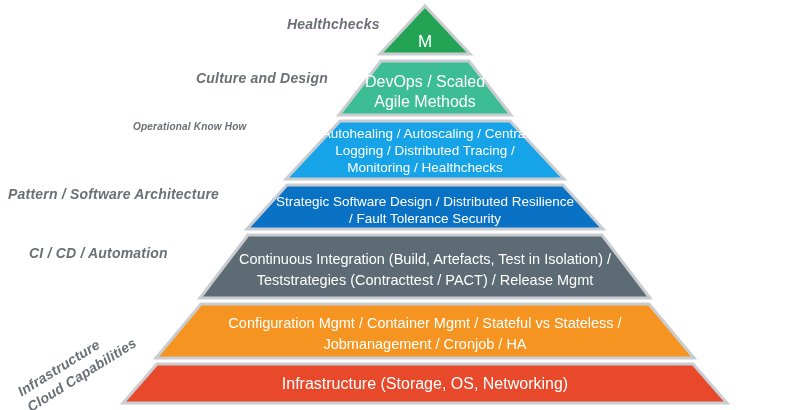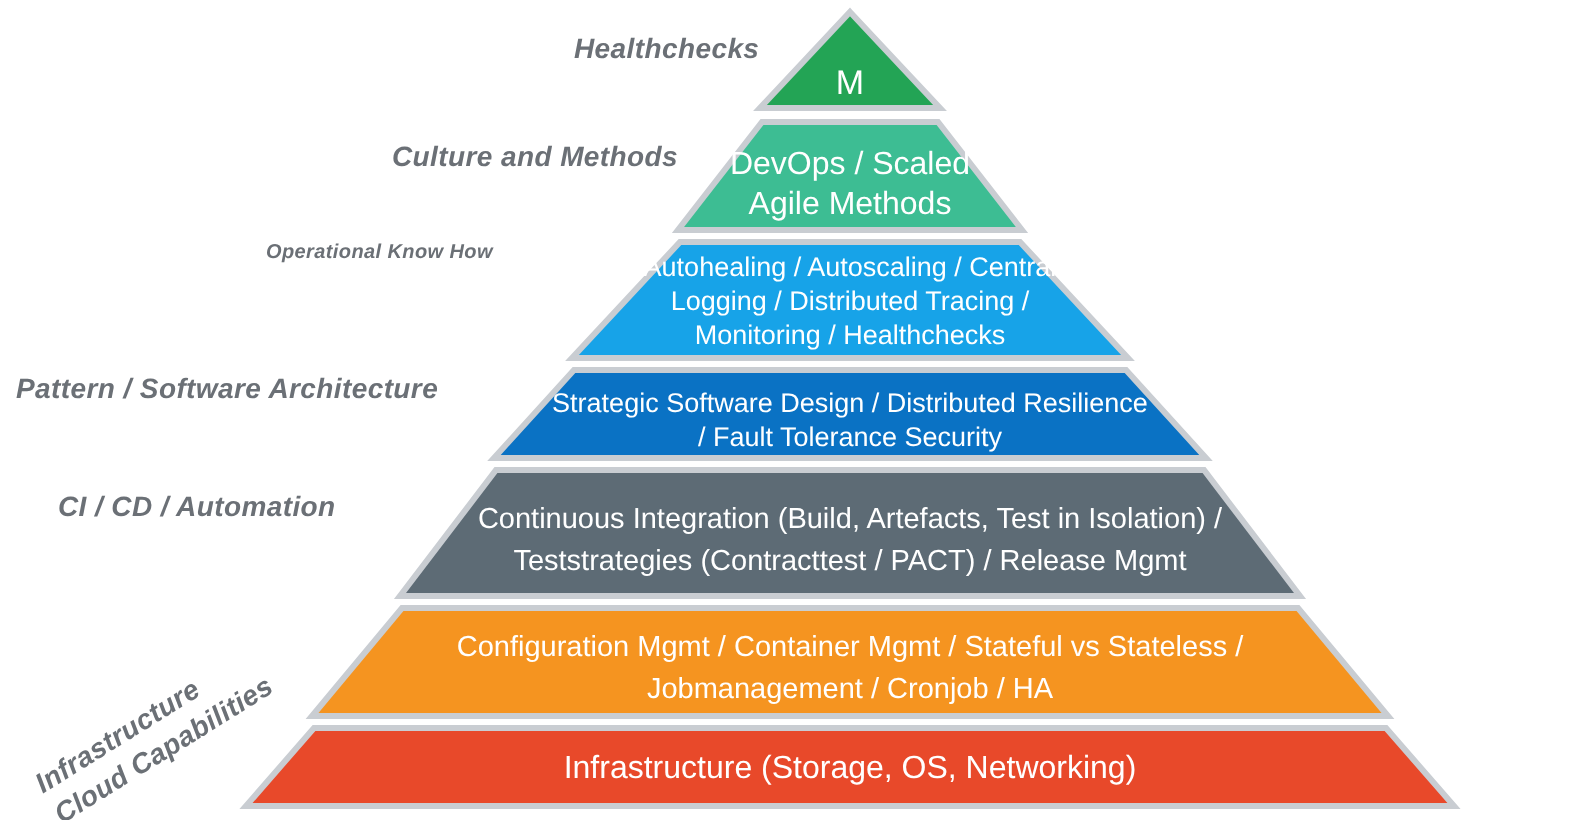--- a/index.html
+++ b/index.html
@@ -69,21 +69,21 @@
     <polygon points="201,304 649,304 694,358 156,358" fill="#f59420" stroke="#c9cdd2" stroke-width="3"></polygon>
     <text class="tier-text" x="425" y="328" font-size="14.5">Configuration Mgmt / Container Mgmt / Stateful vs Stateless /</text>
     <text class="tier-text" x="425" y="349" font-size="14.5">Jobmanagement / Cronjob  / HA</text>
 
     <polygon points="157,364 693,364 727,403 123,403" fill="#e8492a" stroke="#c9cdd2" stroke-width="3"></polygon>
     <text class="tier-text" x="425" y="389" font-size="16">Infrastructure (Storage, OS, Networking)</text>
   </svg>
 
   <div class="side-label" style="left:287px; top:16px; font-size:14px;">Healthchecks</div>
 
-  <div class="side-label" style="left:196px; top:70px; font-size:14px;">Culture and Methods</div>
+  <div class="side-label" style="left:196px; top:70px; font-size:14px;">Culture and Design</div>
 
   <div class="side-label" style="left:133px; top:121px; font-size:10px;">Operational Know How</div>
 
   <div class="side-label" style="left:29px; top:245px; font-size:14px;">CI / CD / Automation</div>
 
   <div class="side-label" style="left:8px; top:186px; font-size:14px;">Pattern / Software Architecture</div>
 
   <div class="rot-wrap" style="left:14px; top:385px; transform:rotate(-32deg);">
     <div class="rot-line" style="font-size:14px; line-height:18px;">Infrastructure</div>
     <div class="rot-line" style="font-size:14px; line-height:18px;">Cloud Capabilities</div>

